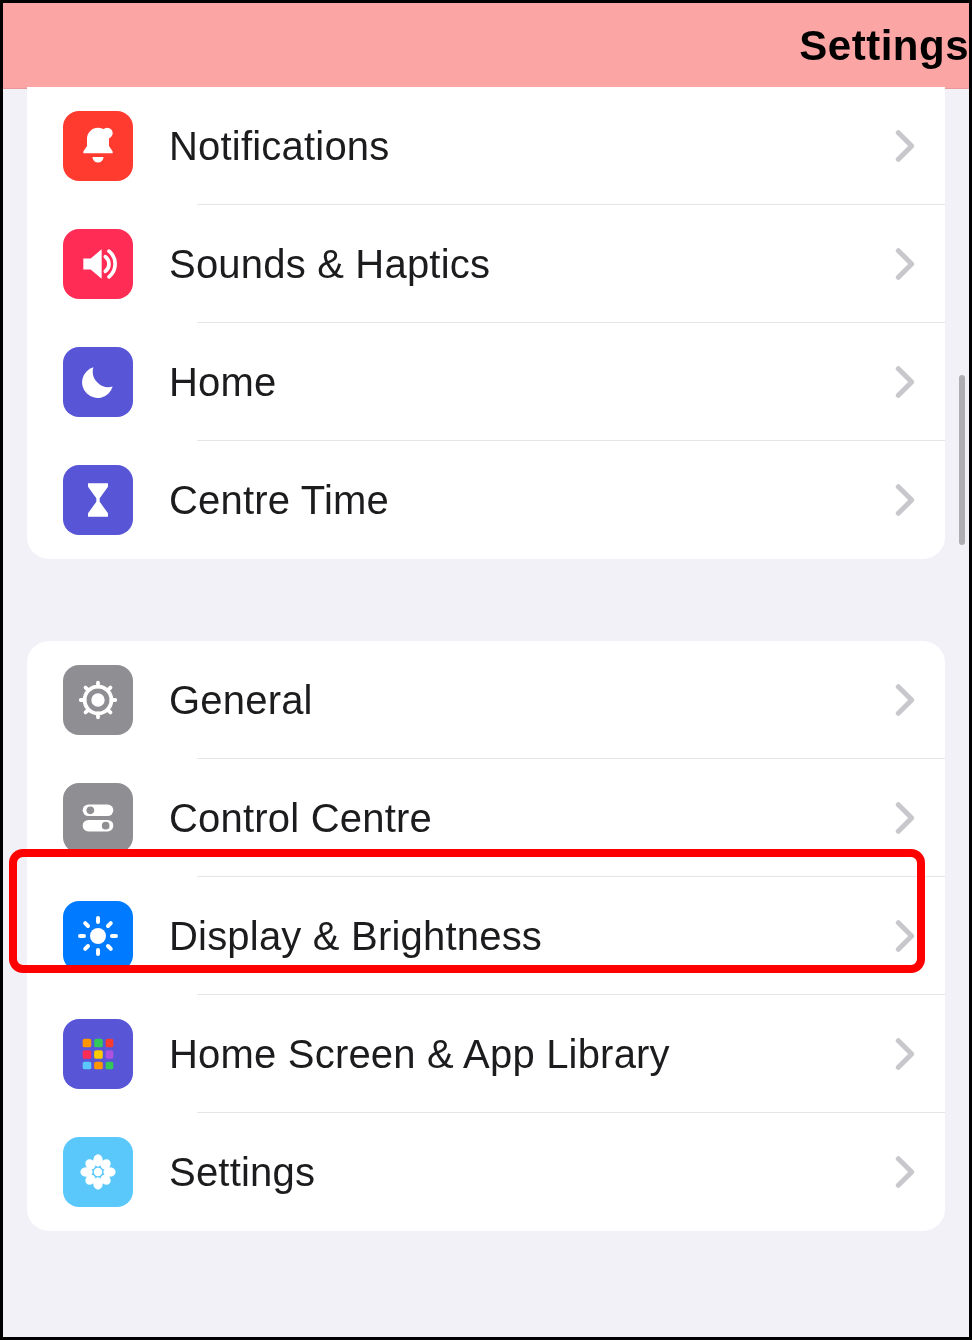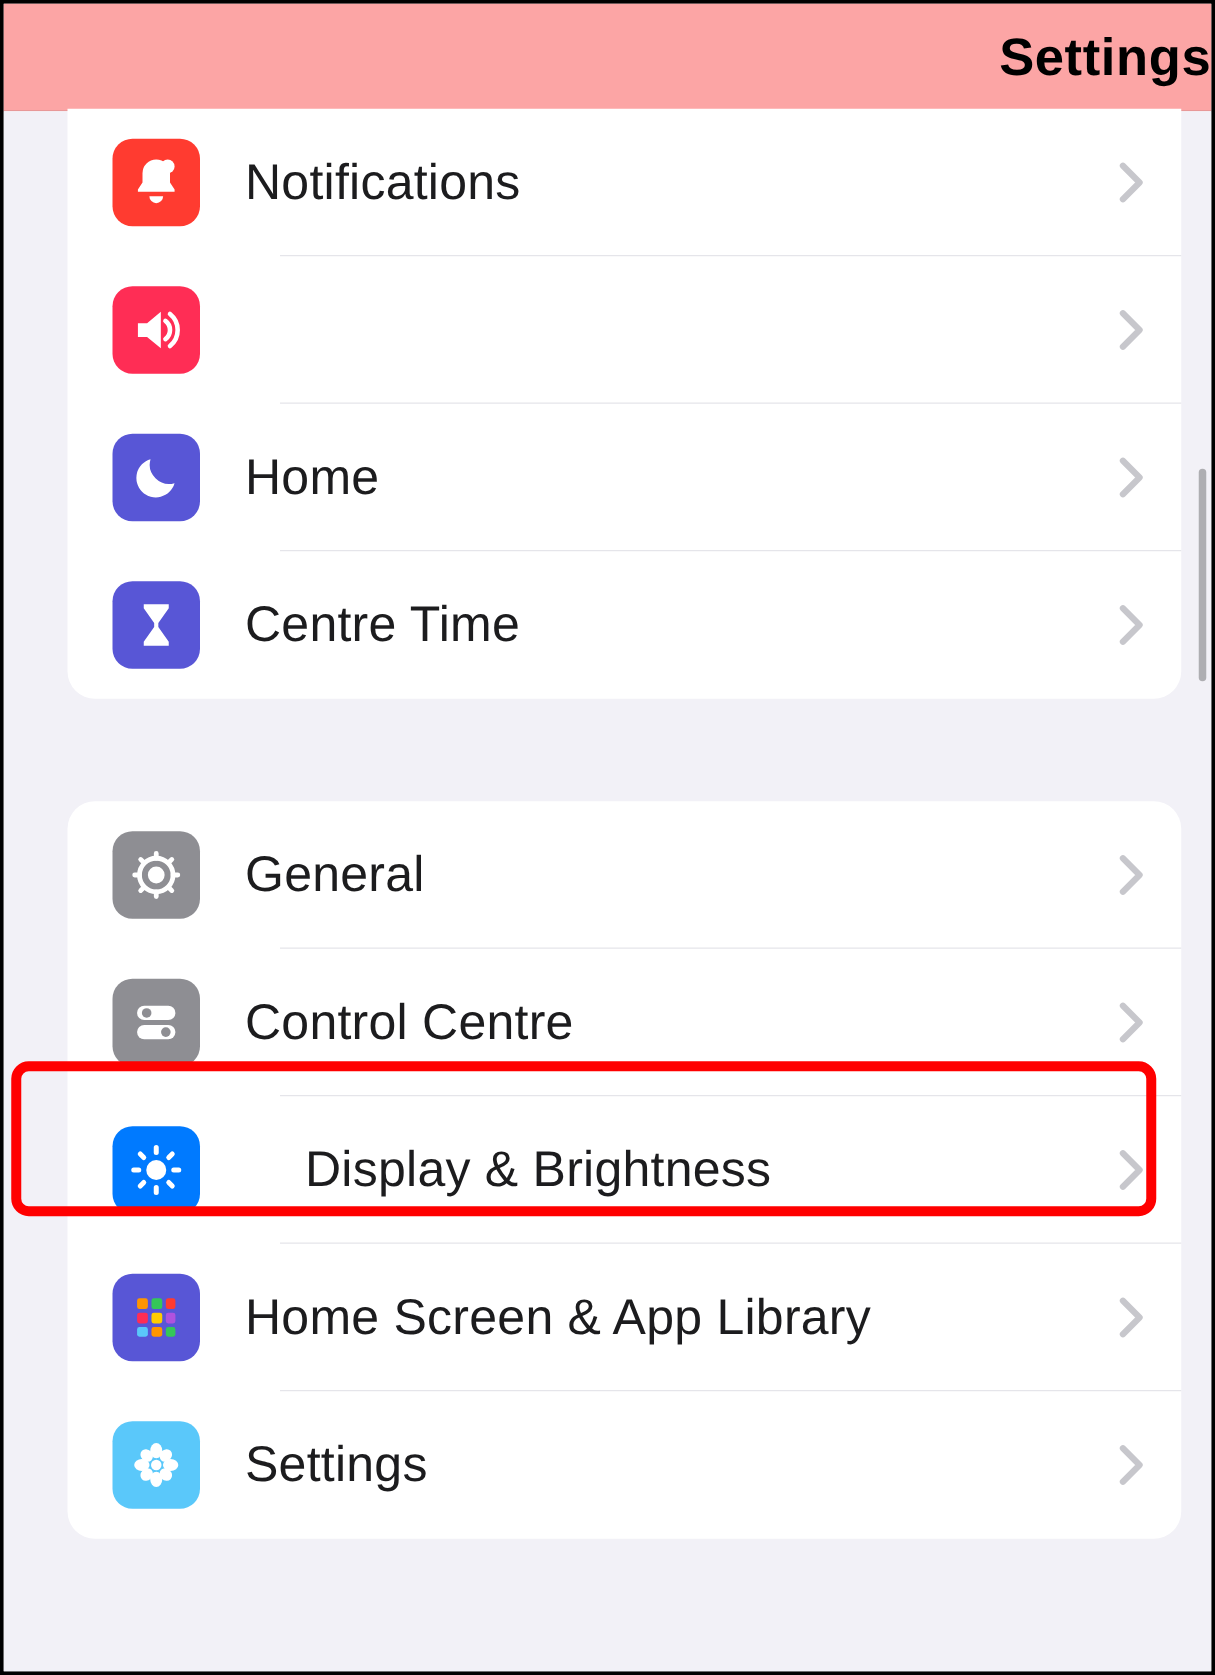--- a/index.html
+++ b/index.html
@@ -1,20 +1,20 @@
 <!DOCTYPE html>
 <html><head>
 <meta charset="utf-8">
 <style>
   * { box-sizing: border-box; margin: 0; padding: 0; }
   html, body { width: 972px; height: 1340px; font-family: -apple-system, "Helvetica Neue", Arial, sans-serif; background:#fff; overflow:hidden; }
   .frame { width:972px; height:1340px; border:3px solid #000; position:relative; background:#fff; }
   .header { height:86px; display:flex; align-items:center; justify-content:flex-end; border-bottom:1px solid rgba(0,0,0,0.08); background:#fca5a5; }
   .header-title { font-size:42px; font-weight:700; letter-spacing:0.5px; }
-  .scroll { position:absolute; top:86px; left:0; right:0; bottom:0; background:#f2f1f7;padding-left:27px; }
+  .scroll { position:absolute; top:86px; left:0; right:0; bottom:0; background:#f2f1f7; }
   .group { background:#fff; border-radius:22px; margin:0 24px; overflow:visible; }
   .group.first { margin-top:-2px; border-top-left-radius:0; border-top-right-radius:0; }
   .group.second { margin-top:82px; }
   .row { display:flex; align-items:center; height:118px; padding:0 30px 0 36px; position:relative; cursor:pointer; }
   .row .icon { width:70px; height:70px; border-radius:16px; flex:0 0 70px; display:flex; align-items:center; justify-content:center; }
   .row .label { margin-left:36px; font-size:40px; font-weight:400; color:#1c1c1e; letter-spacing:0.2px; }
   .row .chev { margin-left:auto; color:#c7c7cc; }
   .sep { position:absolute; left:170px; right:0; bottom:0; height:1px; background:#e5e5ea; }
   .highlight { position:absolute; border:8px solid #ff0000; border-radius:14px; pointer-events:none; }
   svg { display:block; }
@@ -51,20 +51,21 @@
       </div>
 
       <div class="row">
         <div class="icon" style="background:#ff2d55;">
           <svg width="44" height="44" viewBox="0 0 24 24" fill="#fff">
               <path d="M4 9v6h4l6 5V4L8 9H4z"></path>
               <path d="M16 8a5 5 0 0 1 0 8" stroke="#fff" stroke-width="2" fill="none" stroke-linecap="round"></path>
               <path d="M18 5a9 9 0 0 1 0 14" stroke="#fff" stroke-width="2" fill="none" stroke-linecap="round"></path>
             </svg>
         </div>
+        <div class="label">Sounds &amp; Haptics</div>
         <div class="chev">
           <svg width="20" height="34" viewBox="0 0 12 20" fill="none">
               <path d="M2 2l8 8-8 8" stroke="#c7c7cc" stroke-width="3" stroke-linecap="round" stroke-linejoin="round"></path>
             </svg>
         </div>
         <div class="sep"></div>
       </div>
 
       <div class="row">
         <div class="icon" style="background:#5856d6;">
@@ -127,21 +128,21 @@
         </div>
         <div class="label">Control Centre</div>
         <div class="chev">
           <svg width="20" height="34" viewBox="0 0 12 20" fill="none">
               <path d="M2 2l8 8-8 8" stroke="#c7c7cc" stroke-width="3" stroke-linecap="round" stroke-linejoin="round"></path>
             </svg>
         </div>
         <div class="sep"></div>
       </div>
 
-      <div class="row" style="position:relative;gap:48px;">
+      <div class="row" style="position:relative;">
         <div class="icon" style="background:#007aff;">
           <svg width="48" height="48" viewBox="0 0 24 24" fill="#fff">
               <circle cx="12" cy="12" r="4"></circle>
               <g stroke="#fff" stroke-width="2" stroke-linecap="round">
                 <path d="M12 3v2M12 19v2M3 12h2M19 12h2M5.6 5.6l1.4 1.4M17 17l1.4 1.4M5.6 18.4l1.4-1.4M17 7l1.4-1.4"></path>
               </g>
             </svg>
         </div>
         <div class="label">Display &amp; Brightness</div>
         <div class="chev">

